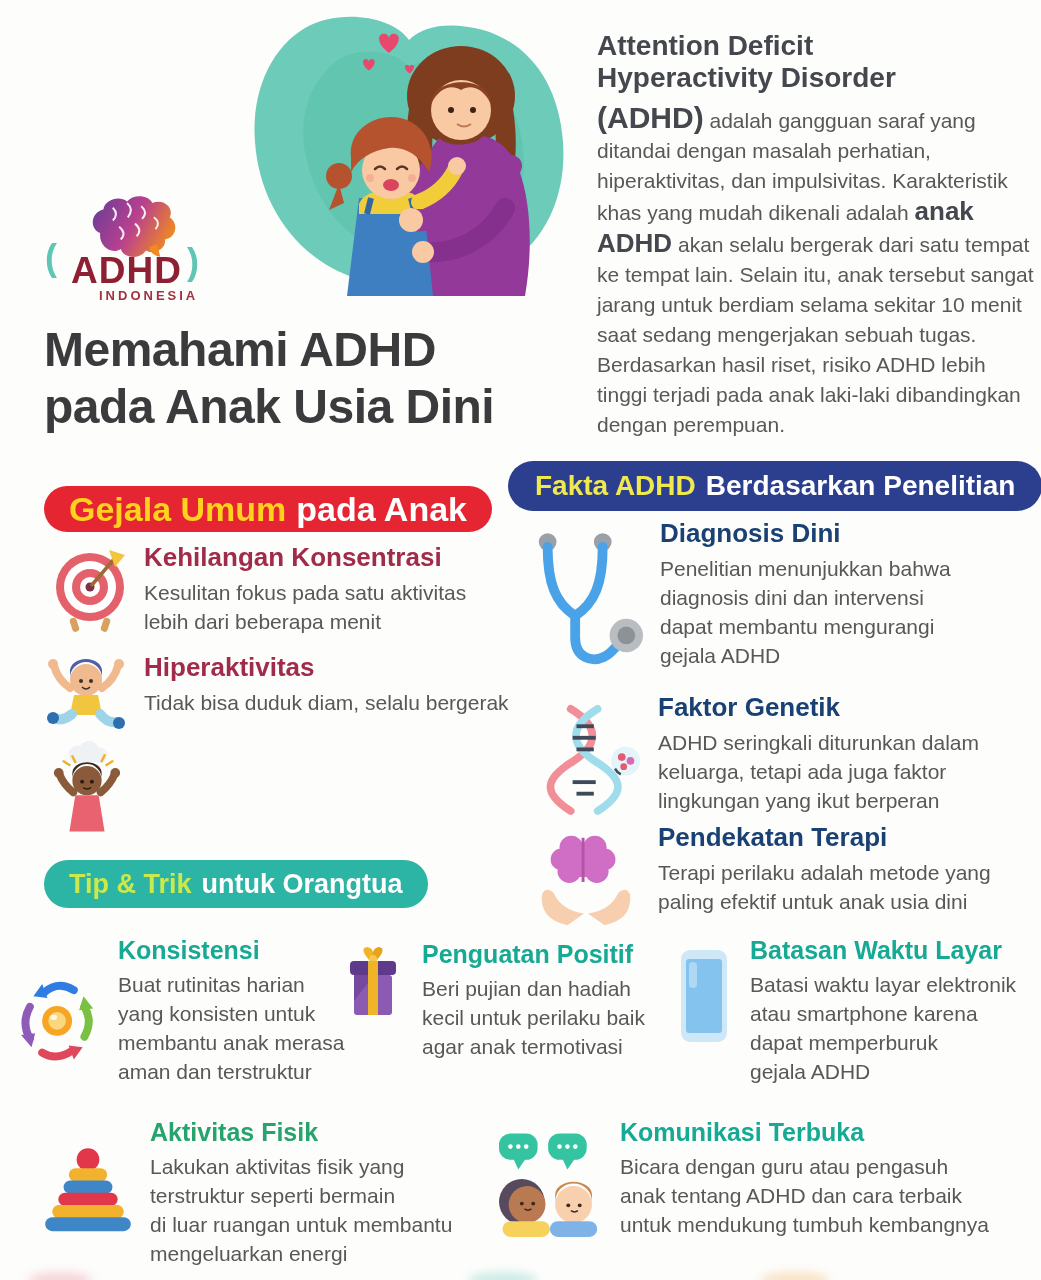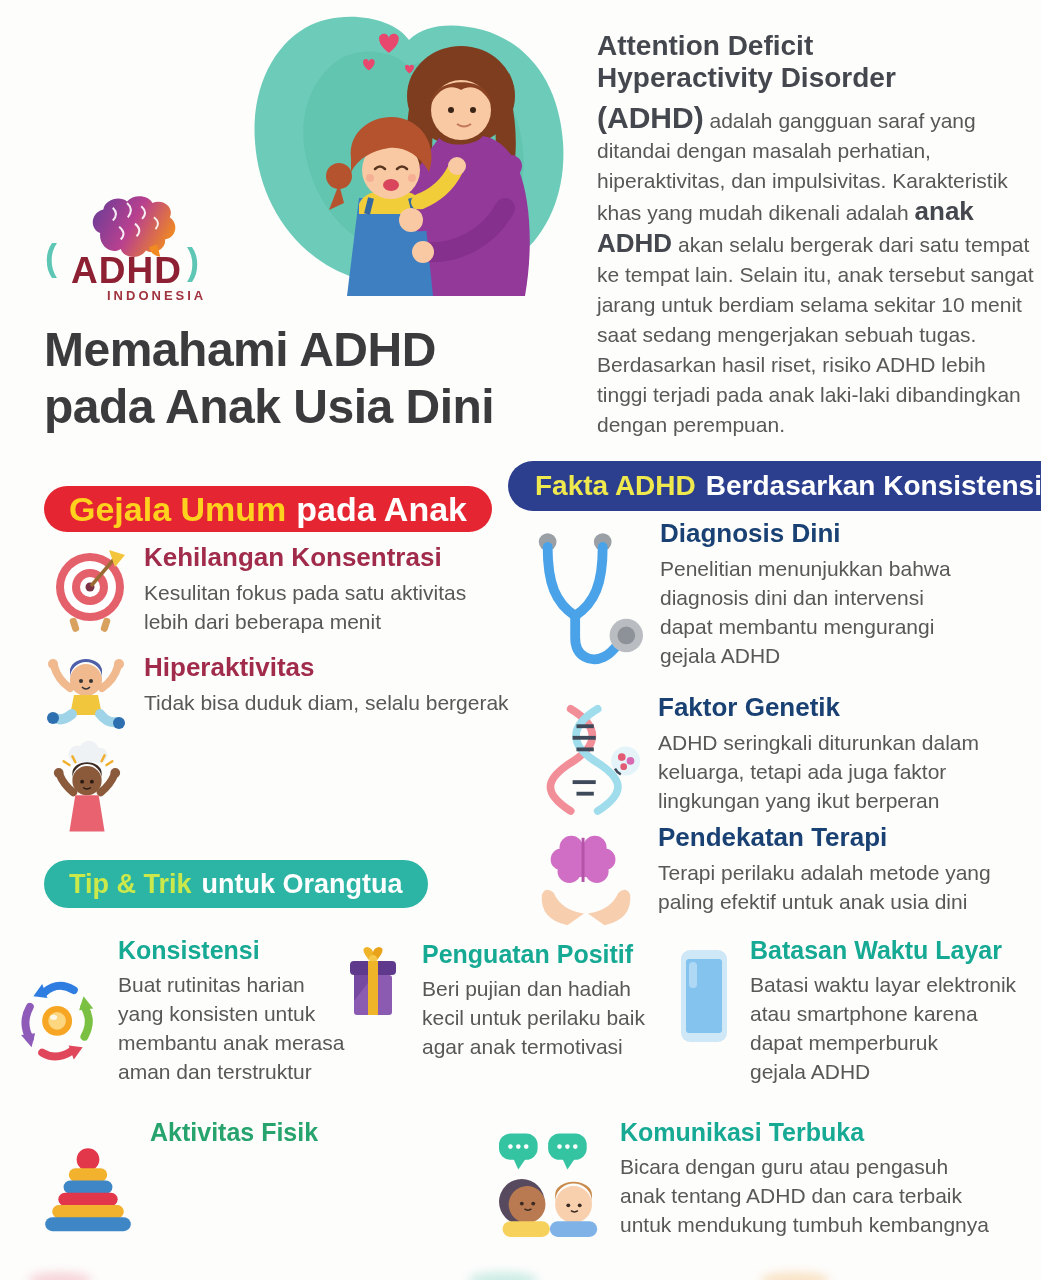--- a/index.html
+++ b/index.html
@@ -3,21 +3,21 @@
 <meta charset="utf-8">
 <style>
   * { margin:0; padding:0; box-sizing:border-box; }
   html,body { width:1041px; height:1280px; }
   body { font-family:"Liberation Sans", sans-serif; background:var(--bg,#fdfdfc); overflow:hidden; }
   .poster { position:relative; width:1041px; height:1280px; background:var(--bg,#fdfdfc); }
   .abs { position:absolute; }
 
   
   .logo-brand { font-size:37px; font-weight:800; color:var(--logo-maroon,#8e2033); letter-spacing:1px; line-height:1; }
-  .logo-country { font-size:13px; font-weight:bold; color:#a1333e; letter-spacing:3px; margin-top:2px; margin-left:30px; }
+  .logo-country { font-size:13px; font-weight:bold; color:#a1333e; letter-spacing:3px; margin-top:2px; margin-left:22px; }
   .paren { font-size:36px; color:#5dc6b4; font-weight:bold; line-height:1; }
 
   
   .intro-heading { font-size:28px; font-weight:bold; color:var(--intro-heading,#44474e); line-height:1.16; white-space:pre-line; }
   .intro-body { font-size:21px; color:var(--body-text,#585858); line-height:30px; margin-top:8px; }
   .intro-adhd { font-size:30px; font-weight:bold; color:var(--intro-heading,#44474e); }
   .intro-emph { font-size:26px; font-weight:bold; color:var(--intro-heading,#44474e); }
 
   .page-title { font-size:48px; font-weight:800; color:var(--title-dark,#3b3b3d); line-height:1.18; white-space:pre-line; letter-spacing:-0.5px; }
 
@@ -200,21 +200,21 @@
         <circle cx="35" cy="41" r="2" fill="#2a1a12"></circle>
           <circle cx="45" cy="41" r="2" fill="#2a1a12"></circle>
         <path d="M36 47 q4 3 8 0" stroke="#2a1a12" stroke-width="1.5" fill="none"></path>
         <path d="M28 55 L52 55 L58 92 L22 92 Z" fill="#e8626f"></path>
       </svg>
     </div>
   </div>
 
   <div class="badge badge-blue abs" style="left:508px; top:461px;">
     <span class="hl">Fakta ADHD</span>
-    <span class="rest">Berdasarkan Konsistensi</span>
+    <span class="rest">Berdasarkan Penelitian</span>
   </div>
 
   <div class="item" style="left:524px; top:518px;">
     <div class="icon-box" style="width:122px; margin-top:10px;">
       <svg width="118" height="150" viewBox="0 0 120 150">
         <circle cx="22" cy="13" r="9" fill="#9aa0a6"></circle>
           <circle cx="78" cy="13" r="9" fill="#9aa0a6"></circle>
         <path d="M22 18 C22 55 30 75 50 88 C70 75 78 55 78 18" stroke="#4aa3e8" stroke-width="10" fill="none" stroke-linecap="round"></path>
         <path d="M50 88 L50 110 C50 130 66 136 79 130 C88 126 92 118 97 113" stroke="#4aa3e8" stroke-width="10" fill="none" stroke-linecap="round"></path>
         <circle cx="102" cy="108" r="17" fill="#b9bdc2"></circle>
@@ -354,20 +354,24 @@
         <circle cx="55" cy="14" r="13" fill="#e2374b"></circle>
         <rect x="33" y="24" width="44" height="15" rx="7.5" fill="#f2b22e"></rect>
         <rect x="27" y="38" width="56" height="15" rx="7.5" fill="#3e86c6"></rect>
         <rect x="21" y="52" width="68" height="15" rx="7.5" fill="#e2374b"></rect>
         <rect x="14" y="66" width="82" height="15" rx="7.5" fill="#f2b22e"></rect>
         <rect x="6" y="80" width="98" height="16" rx="8" fill="#3e86c6"></rect>
       </svg>
     </div>
     <div class="item-text" style="width:340px;">
       <div class="tip-title green">Aktivitas Fisik</div>
+      <div class="desc">Lakukan aktivitas fisik yang
+terstruktur seperti bermain
+di luar ruangan untuk membantu
+mengeluarkan energi</div>
     </div>
   </div>
 
   <div class="item" style="left:492px; top:1118px;">
     <div class="icon-box" style="width:114px; margin-top:4px;">
       <svg width="118" height="122" viewBox="0 0 130 125">
         <rect x="8" y="6" width="44" height="30" rx="13" fill="#35c4a2"></rect>
         <path d="M24 34 L30 47 L39 34 Z" fill="#35c4a2"></path>
         <g fill="#ffffff">
             <circle cx="21" cy="21" r="2.6"></circle>

